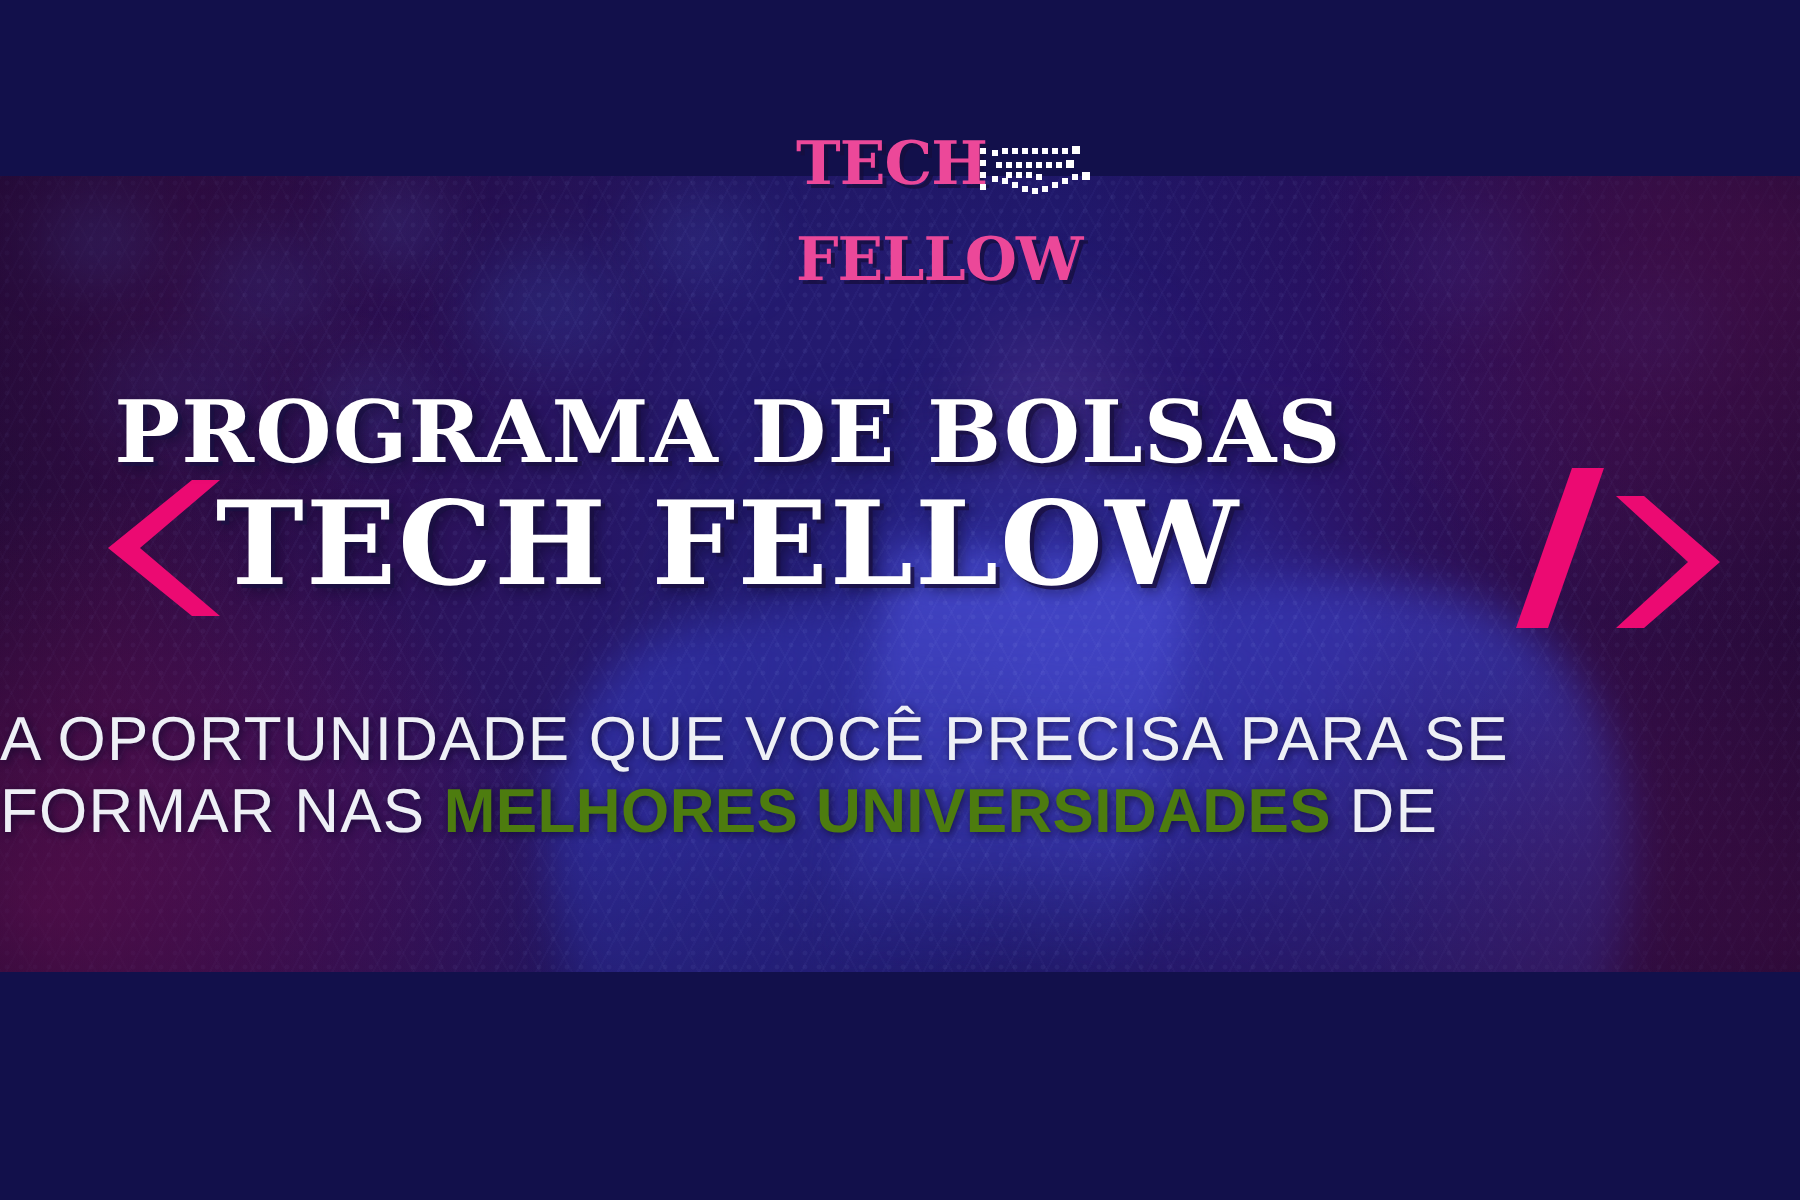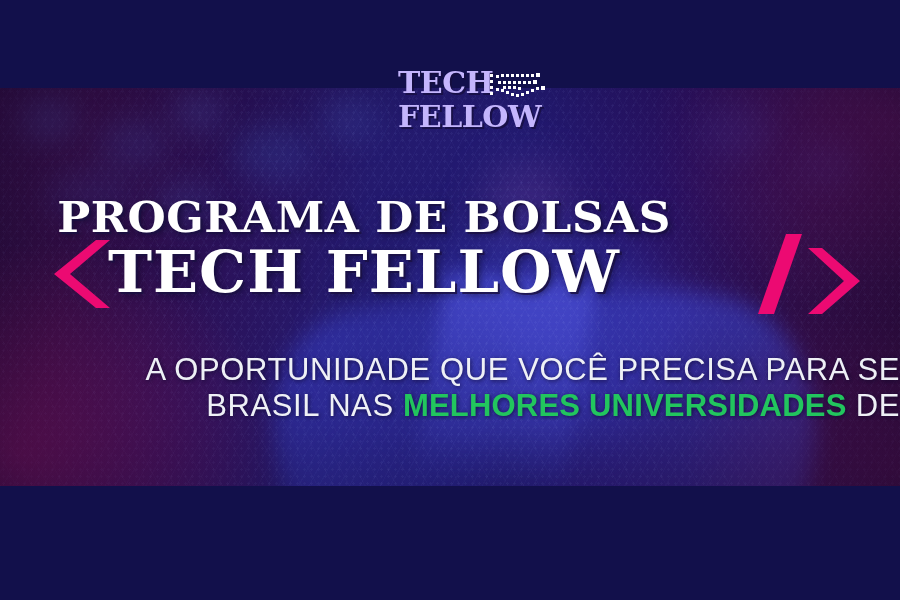--- a/index.html
+++ b/index.html
@@ -169,29 +169,29 @@
   
   .logo {
     position: absolute;
     z-index: 9;
     left: 398px;
     top: 68px;
     width: 160px;
     height: 80px;
   }
   .logo-word {
-    color: #c4b5fd;
+    color: #ec4899;
     font-family: "DejaVu Serif", serif;
     font-weight: 700;
     letter-spacing: -0.5px;
     line-height: 1;
     text-shadow: 2px 2px 0 rgba(22,14,60,0.75);
   }
   .logo-tech   { font-size: 30px; }
-  .logo-fellow { font-size: 30px; margin-top: 4px; }
+  .logo-fellow { font-size: 30px; margin-top: 18px; }
 
   .logo-mark {
     position: absolute;
     left: 92px;
     top: 2px;
     width: 62px;
     height: 34px;
   }
 
   
@@ -233,33 +233,33 @@
   .bracket-left  { left: 52px;  top: 240px; }
   .bracket-right { left: 752px; top: 234px; }
 
   
   .sub {
     position: absolute;
     z-index: 9;
     left: 0;
     top: 352px;
     width: 900px;
-    text-align: right;
+    text-align: left;
     color: #eef0f6;
     font-family: "Liberation Sans", sans-serif;
     font-weight: 300;
     font-size: 31px;
     line-height: 36px;
     letter-spacing: 0.6px;
     text-shadow: 1px 1px 4px rgba(12,6,40,0.70);
   }
   .sub-line { white-space: nowrap; }
   .sub b {
     font-weight: 700;
-    color: #22c55e;
+    color: #4d7c0f;
     letter-spacing: 0.2px;
   }
 </style>
 </head>
 <body>
 
 <div class="banner">
 
   <div class="stage">
     <div class="layer layer-base"></div>
@@ -353,16 +353,16 @@
     </svg>
   </div>
 
   <div class="headline">
     <div class="headline-line headline-1">PROGRAMA DE BOLSAS</div>
     <div class="headline-line headline-2">TECH FELLOW</div>
   </div>
 
   <div class="sub">
     <div class="sub-line">A OPORTUNIDADE QUE VOCÊ PRECISA PARA SE</div>
-    <div class="sub-line"><span>BRASIL NAS </span><b>MELHORES UNIVERSIDADES</b><span> DE</span></div>
+    <div class="sub-line"><span>FORMAR NAS </span><b>MELHORES UNIVERSIDADES</b><span> DE</span></div>
   </div>
 
 </div>
 
 </body></html>

